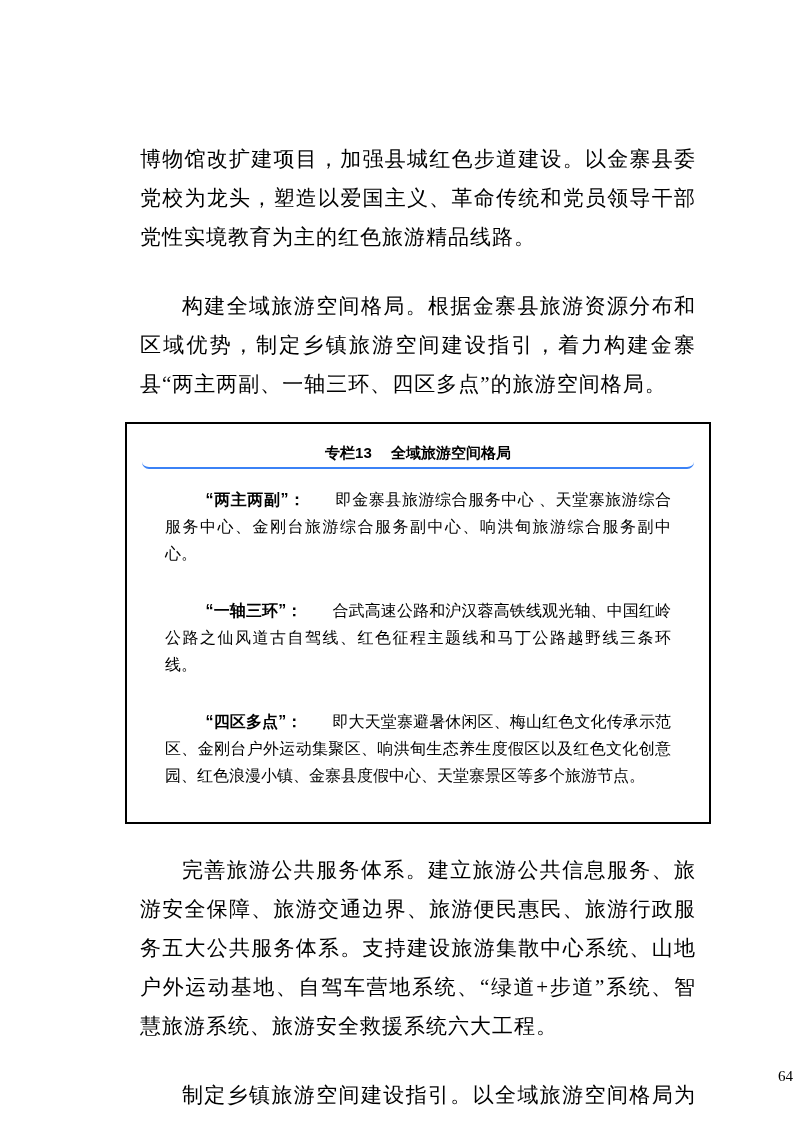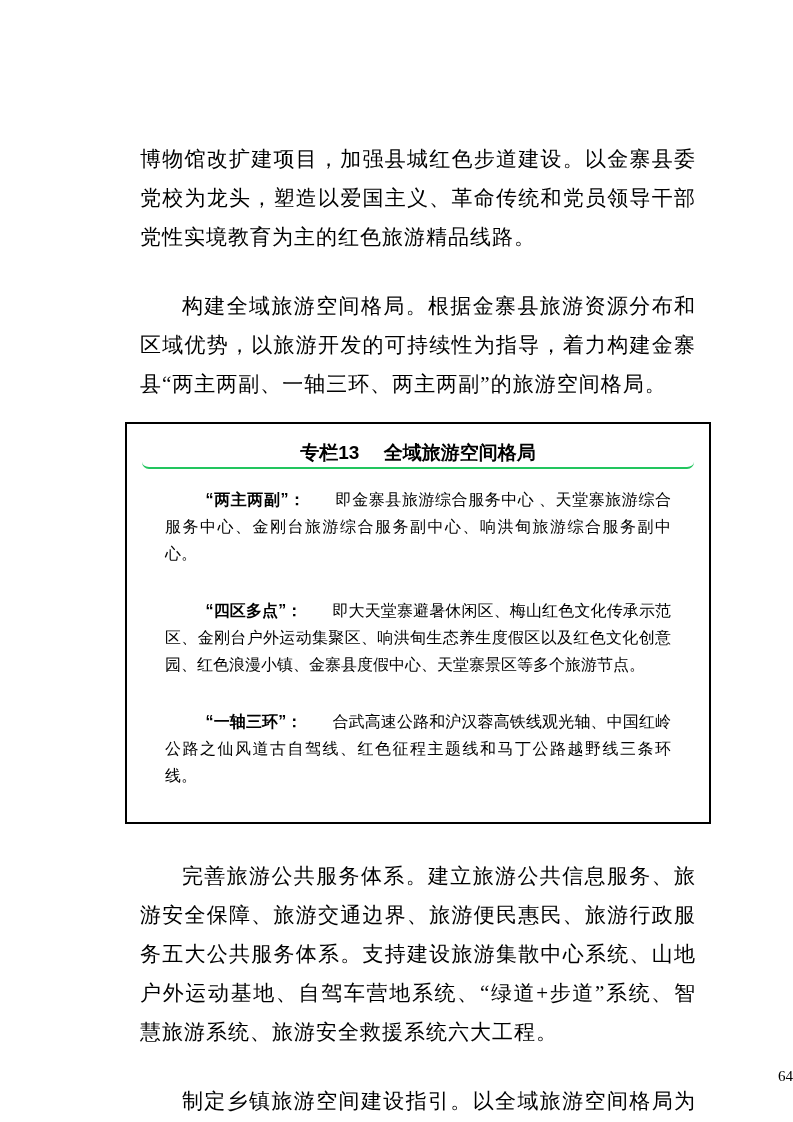--- a/index.html
+++ b/index.html
@@ -38,70 +38,70 @@
     line-height: 40px;
     margin: 26px 0 20px 0;
     letter-spacing: 1px;
   }
   .column-box {
     border: 2px solid #000000;
     margin-top: 3px;
   }
   .box-header {
     font-family: "Liberation Sans", "DejaVu Sans", sans-serif;
-    font-size: 19px;
+    font-size: 15px;
     font-weight: bold;
     text-align: center;
     line-height: 26px;
     padding: 1px 0;
-    border-bottom: 2px solid #22c55e;
+    border-bottom: 2px solid #3b82f6;
     border-radius: 7px;
   }
   .box-body {
     padding: 2px 8px 3px 8px;
   }
   .box-item {
     font-size: 16px;
     line-height: 27px;
     text-align: justify;
     text-indent: 1.6em;
   }
   .box-term {
     font-family: "Liberation Sans", "DejaVu Sans", sans-serif;
     font-weight: bold;
   }
   .para-block p + p { margin-top: 0; }
-  .after-box { margin-top: 18px; }
+  .after-box { margin-top: 12px; }
   .page-number {
     position: absolute;
     top: 1036px;
     left: 0;
     width: 100%;
     text-align: right;
     font-size: 15px;
     line-height: 20px;
   }
 </style>
 </head>
 <body>
 
 <div class="page">
   <div class="content para-block">
 
     <p class="body-text">博物馆改扩建项目，加强县城红色步道建设。以金寨县委党校为龙头，塑造以爱国主义、革命传统和党员领导干部党性实境教育为主的红色旅游精品线路。</p>
 
 
-    <p class="body-text indent">构建全域旅游空间格局。根据金寨县旅游资源分布和区域优势，以旅游开发的可持续性为指导，着力构建金寨县“两主两副、一轴三环、两主两副”的旅游空间格局。</p>
+    <p class="body-text indent">构建全域旅游空间格局。根据金寨县旅游资源分布和区域优势，制定乡镇旅游空间建设指引，着力构建金寨县“两主两副、一轴三环、四区多点”的旅游空间格局。</p>
 
     <div class="column-box">
       <div class="box-header">专栏13　 全域旅游空间格局</div>
       <div class="box-body">
         <p class="box-item"><b class="box-term">“两主两副”：</b><span>即金寨县旅游综合服务中心 、天堂寨旅游综合服务中心、金刚台旅游综合服务副中心、响洪甸旅游综合服务副中心。</span></p>
+        <p class="box-item"><b class="box-term">“一轴三环”：</b><span>合武高速公路和沪汉蓉高铁线观光轴、中国红岭公路之仙风道古自驾线、红色征程主题线和马丁公路越野线三条环线。</span></p>
         <p class="box-item"><b class="box-term">“四区多点”：</b><span>即大天堂寨避暑休闲区、梅山红色文化传承示范区、金刚台户外运动集聚区、响洪甸生态养生度假区以及红色文化创意园、红色浪漫小镇、金寨县度假中心、天堂寨景区等多个旅游节点。</span></p>
-        <p class="box-item"><b class="box-term">“一轴三环”：</b><span>合武高速公路和沪汉蓉高铁线观光轴、中国红岭公路之仙风道古自驾线、红色征程主题线和马丁公路越野线三条环线。</span></p>
       </div>
     </div>
 
     <p class="body-text indent after-box">完善旅游公共服务体系。建立旅游公共信息服务、旅游安全保障、旅游交通边界、旅游便民惠民、旅游行政服务五大公共服务体系。支持建设旅游集散中心系统、山地户外运动基地、自驾车营地系统、“绿道+步道”系统、智慧旅游系统、旅游安全救援系统六大工程。</p>
 
     <p class="body-text indent">制定乡镇旅游空间建设指引。以全域旅游空间格局为基础，根据各乡镇旅游空间特色，制定各乡镇旅游发展方向和旅游空间建设指引。优化镇村布局，推进宜居宜业和美乡村建设。建设全国红色文化旅游目的地和爱国主义教育基地。</p>
 
   </div>
 
   <div class="page-number">64</div>

